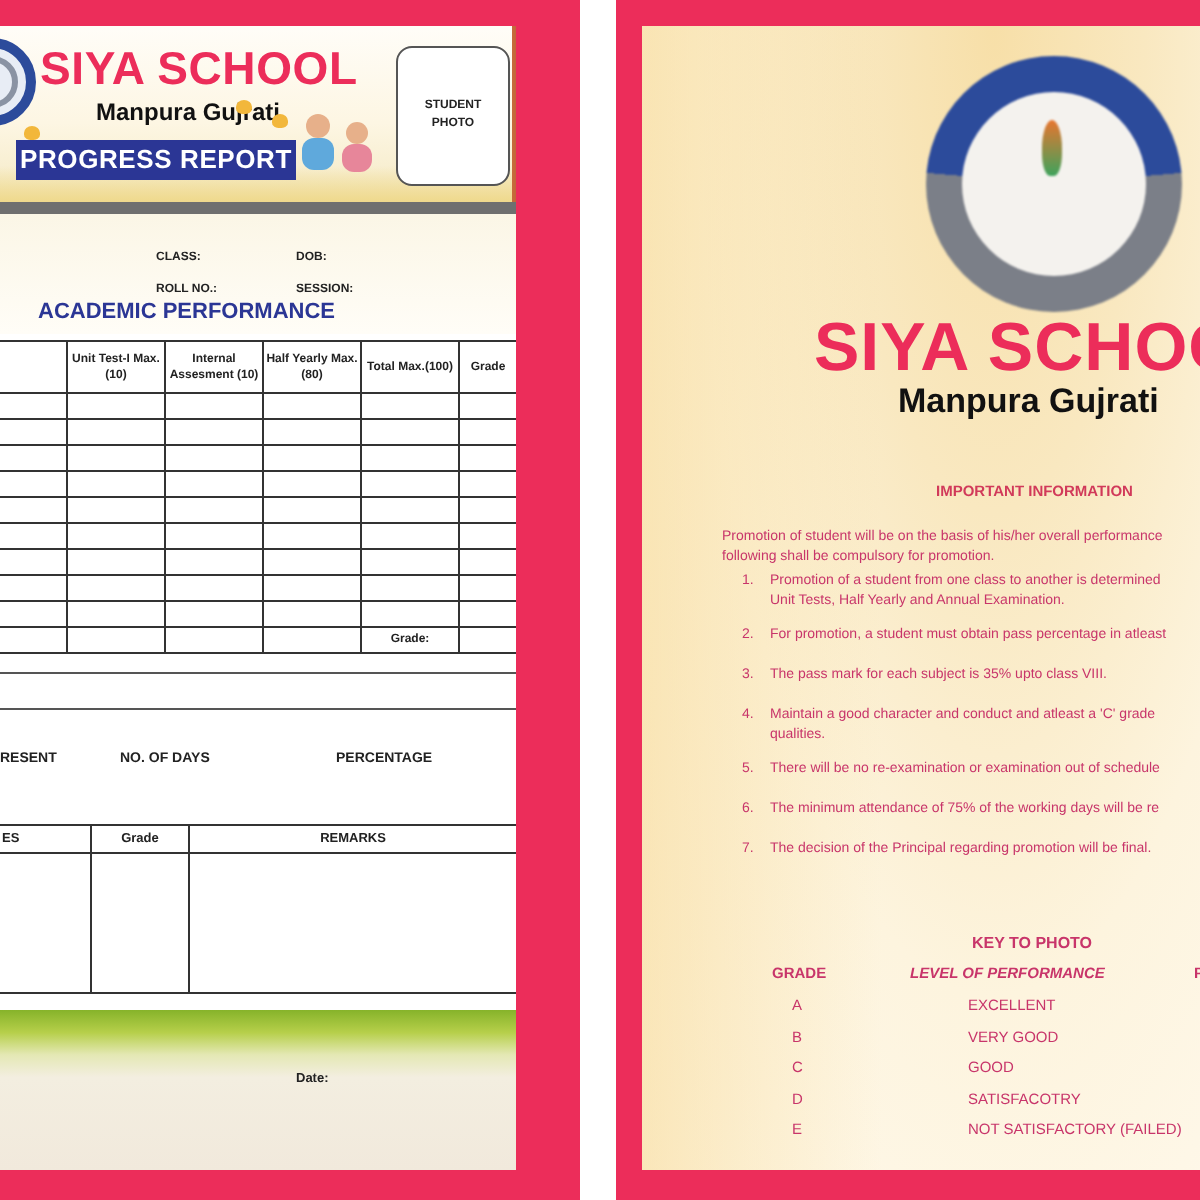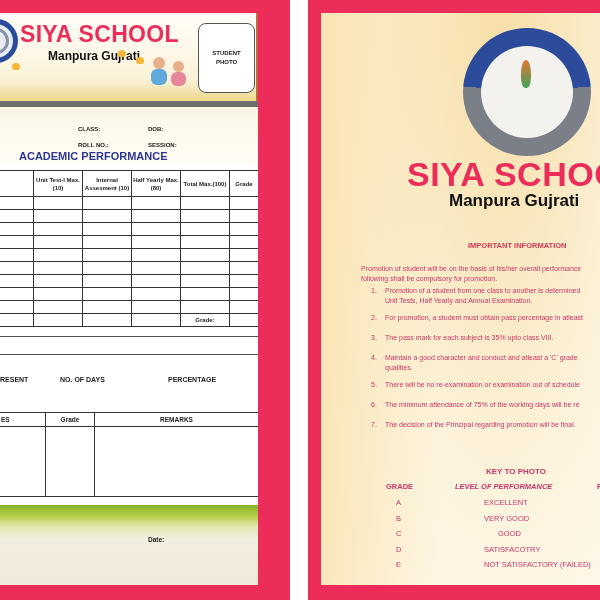--- a/index.html
+++ b/index.html
@@ -86,20 +86,21 @@
       <div class="left-logo"></div>
       <div class="school-name-l">SIYA SCHOOL</div>
       <div class="school-place-l">Manpura Gujrati</div>
       <div class="heart" style="left:118px;top:37px;"></div>
       <div class="heart" style="left:136px;top:44px;"></div>
       <div class="heart" style="left:12px;top:50px;"></div>
       <div class="kid kid1"></div>
       <div class="kid kid1b"></div>
       <div class="kid kid2"></div>
       <div class="kid kid2b"></div>
+      <div class="report-band">PROGRESS REPORT</div>
       <div class="tree"></div>
       <div class="photo-box">
         <span style="width:30px;display:block;">STUDENT PHOTO</span>
       </div>
     </div>
 
     <div class="grey-bar"></div>
 
     <div class="info-area">
       <span class="info-label" style="left:78px;top:19px;">CLASS:</span>
@@ -266,20 +267,20 @@
     <div class="key-title">KEY TO PHOTO</div>
     <span class="key-head" style="left:65px;">GRADE</span>
     <span class="key-head" style="left:134px;font-style:italic;">LEVEL OF PERFORMANCE</span>
     <span class="key-head" style="left:276px;">P</span>
     <div id="key-rows">
         <span class="key-cell" style="left: 75px; top: 485px;">A</span>
         <span class="key-cell" style="left: 163px; top: 485px;">EXCELLENT</span>
         <span class="key-cell" style="left: 75px; top: 500.5px;">B</span>
         <span class="key-cell" style="left: 163px; top: 500.5px;">VERY GOOD</span>
         <span class="key-cell" style="left: 75px; top: 516px;">C</span>
-        <span class="key-cell" style="left: 177px; top: 516px; text-align: right;">GOOD</span>
+        <span class="key-cell" style="left: 163px; top: 516px; text-align: right;">GOOD</span>
         <span class="key-cell" style="left: 75px; top: 531.5px;">D</span>
         <span class="key-cell" style="left: 163px; top: 531.5px;">SATISFACOTRY</span>
         <span class="key-cell" style="left: 75px; top: 547px;">E</span>
         <span class="key-cell" style="left: 163px; top: 547px;">NOT SATISFACTORY (FAILED)</span>
       </div>
   </div>
 </div>
 
 </body></html>

